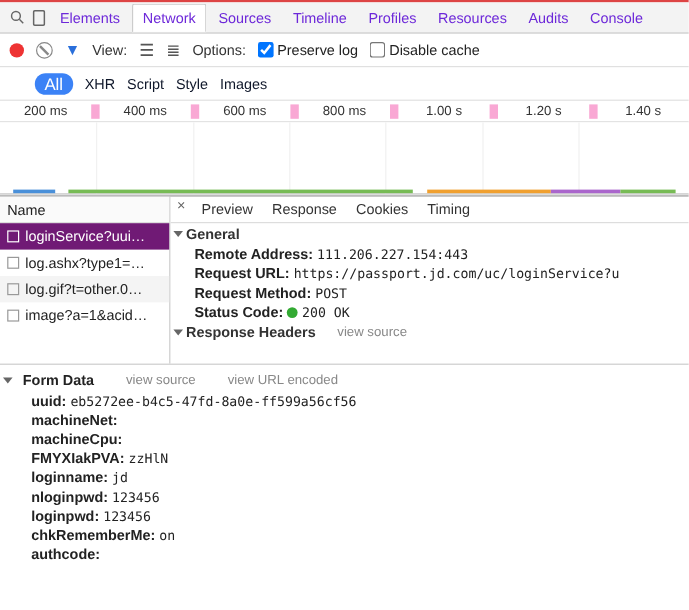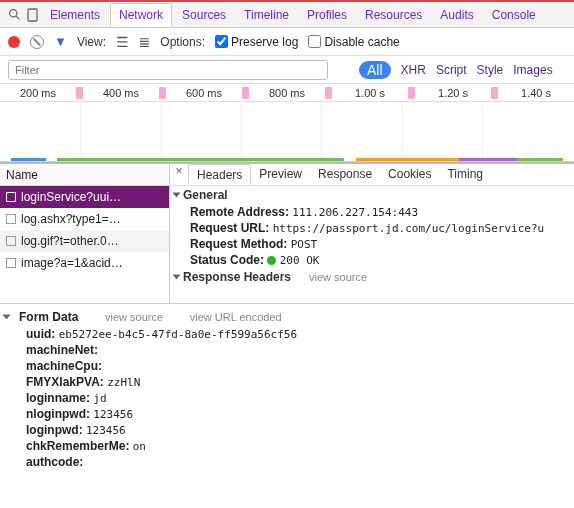--- a/index.html
+++ b/index.html
@@ -15,30 +15,30 @@
   .no-sign::after { content:""; position:absolute; left:1px; top:5px; width:10px; height:1.5px; background:#888; transform: rotate(45deg); }
   .funnel { color:#2a6fdb; font-size:13px; }
   .view-label { color:#333; }
   .list-icon, .tree-icon { color:#555; font-size:14px; }
   .opts { color:#333;}
   .chk { display:inline-flex; align-items:center; gap:3px;}
   .chk input { margin:0; }
   .filter-row { display:flex; align-items:center; height:28px; padding: 0 8px; gap:10px; border-bottom:1px solid #e0e0e0;}
   .filter-input { flex: 0 0 320px; height:20px; border:1px solid #bbb; border-radius:3px; padding:0 6px; color:#888; font-size:11px; }
   .pill { background:#3b82f6; color:#fff; border-radius:9px; padding:1px 8px; font-size:14px;margin-left:21px;}
-  .cat { color:#4c1d95; cursor:pointer; }
+  .cat { color:#0f172a; cursor:pointer; }
   .timeline { border-bottom: 2px solid #bbb; }
   .time-labels { display:flex; height:18px; align-items:center; font-size:11px; color:#333; border-bottom: 1px solid #ddd;}
   .time-labels span { flex:1; text-align:center; border-left:7px solid #f9a8d4; }
   .time-labels span:first-child { border-left:none;}
   .overview { height:60px; position:relative; background:#fff; border-bottom:1px solid #ccc;}
   .grid-col { position:absolute; top:0; bottom:0; width:1px; background:#f1f1f1;}
   .bar { position:absolute; height:3px;}
   .split { display:flex; height:140px; border-bottom: 1px solid #ccc;}
-  .left { width:170px; border-right:1px solid #ccc; display:flex; flex-direction:column;}
+  .left { width:142px; border-right:1px solid #ccc; display:flex; flex-direction:column;}
   .left-head { height:22px; border-bottom:1px solid #ddd; display:flex; align-items:center; padding:0 6px; background:#fafafa;}
   .name-row { height:22px; display:flex; align-items:center; padding:0 6px; gap:5px; cursor:pointer;}
   .name-row.sel { background:#701a75; color:#fff;}
   .sq { width:10px; height:10px; border:1px solid #999; display:inline-block;}
   .sq.sel { border-color:#fff;}
   .right { flex:1; display:flex; flex-direction:column; overflow:hidden;}
   .close-x { width:18px; text-align:center; color:#666; cursor:pointer;}
   .sub-tabs { display:flex; height:22px; border-bottom:1px solid #ddd; align-items:stretch;}
   .sub-tab { padding:3px 8px; color:#333; cursor:pointer;}
   .sub-tab.active { background:#fff; border:1px solid #ccc; border-bottom:1px solid #fff; border-radius:2px 2px 0 0; box-shadow:0 -1px 0 #fff;}
@@ -94,21 +94,20 @@
     <input type="checkbox" checked="" style="">
     <span>Preserve log</span>
   </label>
   <label class="chk">
     <input type="checkbox" style="">
     <span>Disable cache</span>
   </label>
 </div>
 
 <div class="filter-row">
-  <input class="filter-input" placeholder="Filter" style="">
   <span class="pill">All</span>
   <span class="cat">XHR</span>
   <span class="cat">Script</span>
   <span class="cat">Style</span>
   <span class="cat">Images</span>
 </div>
 
 <div class="timeline">
   <div class="time-labels">
     <span>200 ms</span>
@@ -150,21 +149,20 @@
       <span>log.gif?t=other.0…</span>
     </div>
     <div class="name-row">
       <span class="sq"></span>
       <span>image?a=1&amp;acid…</span>
     </div>
   </div>
   <div class="right">
     <div class="sub-tabs">
       <span class="close-x">×</span>
-      <span class="sub-tab active">Headers</span>
       <span class="sub-tab">Preview</span>
       <span class="sub-tab">Response</span>
       <span class="sub-tab">Cookies</span>
       <span class="sub-tab">Timing</span>
     </div>
     <div class="section-head">
       <span class="tri"></span>
       <b>General</b>
     </div>
     <div class="kv"><b>Remote Address:</b> <span class="mono">111.206.227.154:443</span></div>

